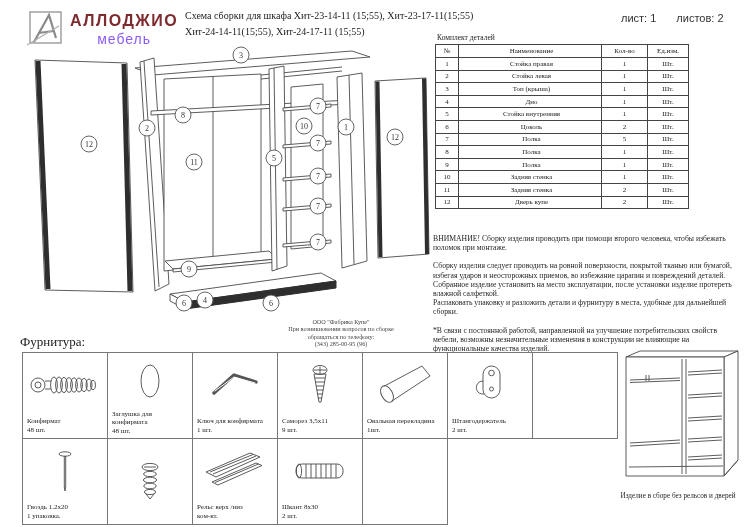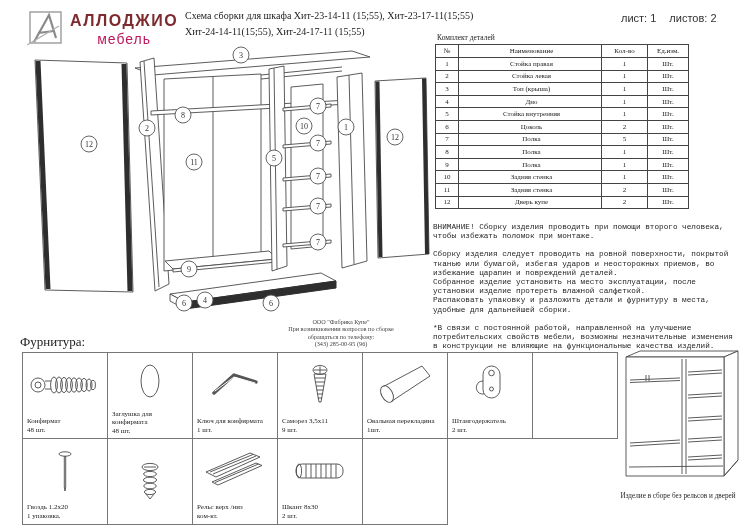--- a/index.html
+++ b/index.html
@@ -3,24 +3,24 @@
 <meta charset="utf-8">
 <style>
   html,body{margin:0;padding:0;background:#ffffff;}
   #page{position:relative;width:748px;height:527px;background:#fff;overflow:hidden;
         font-family:"Liberation Serif",serif;color:#222;}
   .abs{position:absolute;}
 
   
   #brand-name{font-family:"Liberation Sans",sans-serif;font-weight:bold;
               font-size:16px;letter-spacing:1.5px;color:#7d2b2f;}
-  #brand-sub{font-family:"Liberation Sans",sans-serif;font-size:14px;color:#be185d;
+  #brand-sub{font-family:"Liberation Sans",sans-serif;font-size:14px;color:#8b5cf6;
              letter-spacing:1px;text-align:center;margin-top:1px;}
   #doc-title{font-size:10px;line-height:16px;color:#1c1c1c;}
-  #sheet-info{font-family:"Liberation Sans",sans-serif;font-size:11px;color:#333;display:flex;gap:13px;}
+  #sheet-info{font-family:"Liberation Sans",sans-serif;font-size:11px;color:#333;display:flex;gap:20px;}
 
   
   #parts-caption{font-size:7.5px;color:#222;}
   table.parts{border-collapse:collapse;table-layout:fixed;width:253px;font-size:7px;}
   table.parts th, table.parts td{border:1px solid #444;padding:0 2px;height:11.6px;
       text-align:center;overflow:hidden;white-space:nowrap;color:#222;font-weight:normal;}
   table.parts th{height:12px;}
   table.parts td.name-col, table.parts th.name-col{text-align:center;padding-left:5px;}
 
   
@@ -161,21 +161,21 @@
         </tr>
         <tr>
           <td>12</td>
           <td class="name-col">Дверь купе</td>
           <td>2</td>
           <td>Шт.</td>
         </tr>
       </tbody>
   </table>
 
-  <div class="abs" id="notes" style="left:433px;top:223px;font-family:Liberation Mono, monospace;">
+  <div class="abs" id="notes" style="left:433px;top:234px;">
     <p>ВНИМАНИЕ! Сборку изделия проводить при помощи второго человека, чтобы избежать поломок при монтаже.</p>
     <p class="gap">Сборку изделия следует проводить на ровной поверхности, покрытой тканью или бумагой, избегая ударов и неосторожных приемов, во избежание царапин и повреждений деталей.</p>
     <p>Собранное изделие установить на место эксплуатации, после установки изделие протереть влажной салфеткой.</p>
     <p>Распаковать упаковку и разложить детали и фурнитуру в места, удобные для дальнейшей сборки.</p>
     <p class="gap">*В связи с постоянной работой, направленной на улучшение потребительских свойств мебели, возможны незначительные изменения в конструкции не влияющие на функциональные качества изделий.</p>
   </div>
 
   <div class="abs" id="factory-note" style="left:256px;top:318px;">
     <div>ООО "Фабрика Купе"</div>
     <div>При возникновении вопросов по сборке</div>

